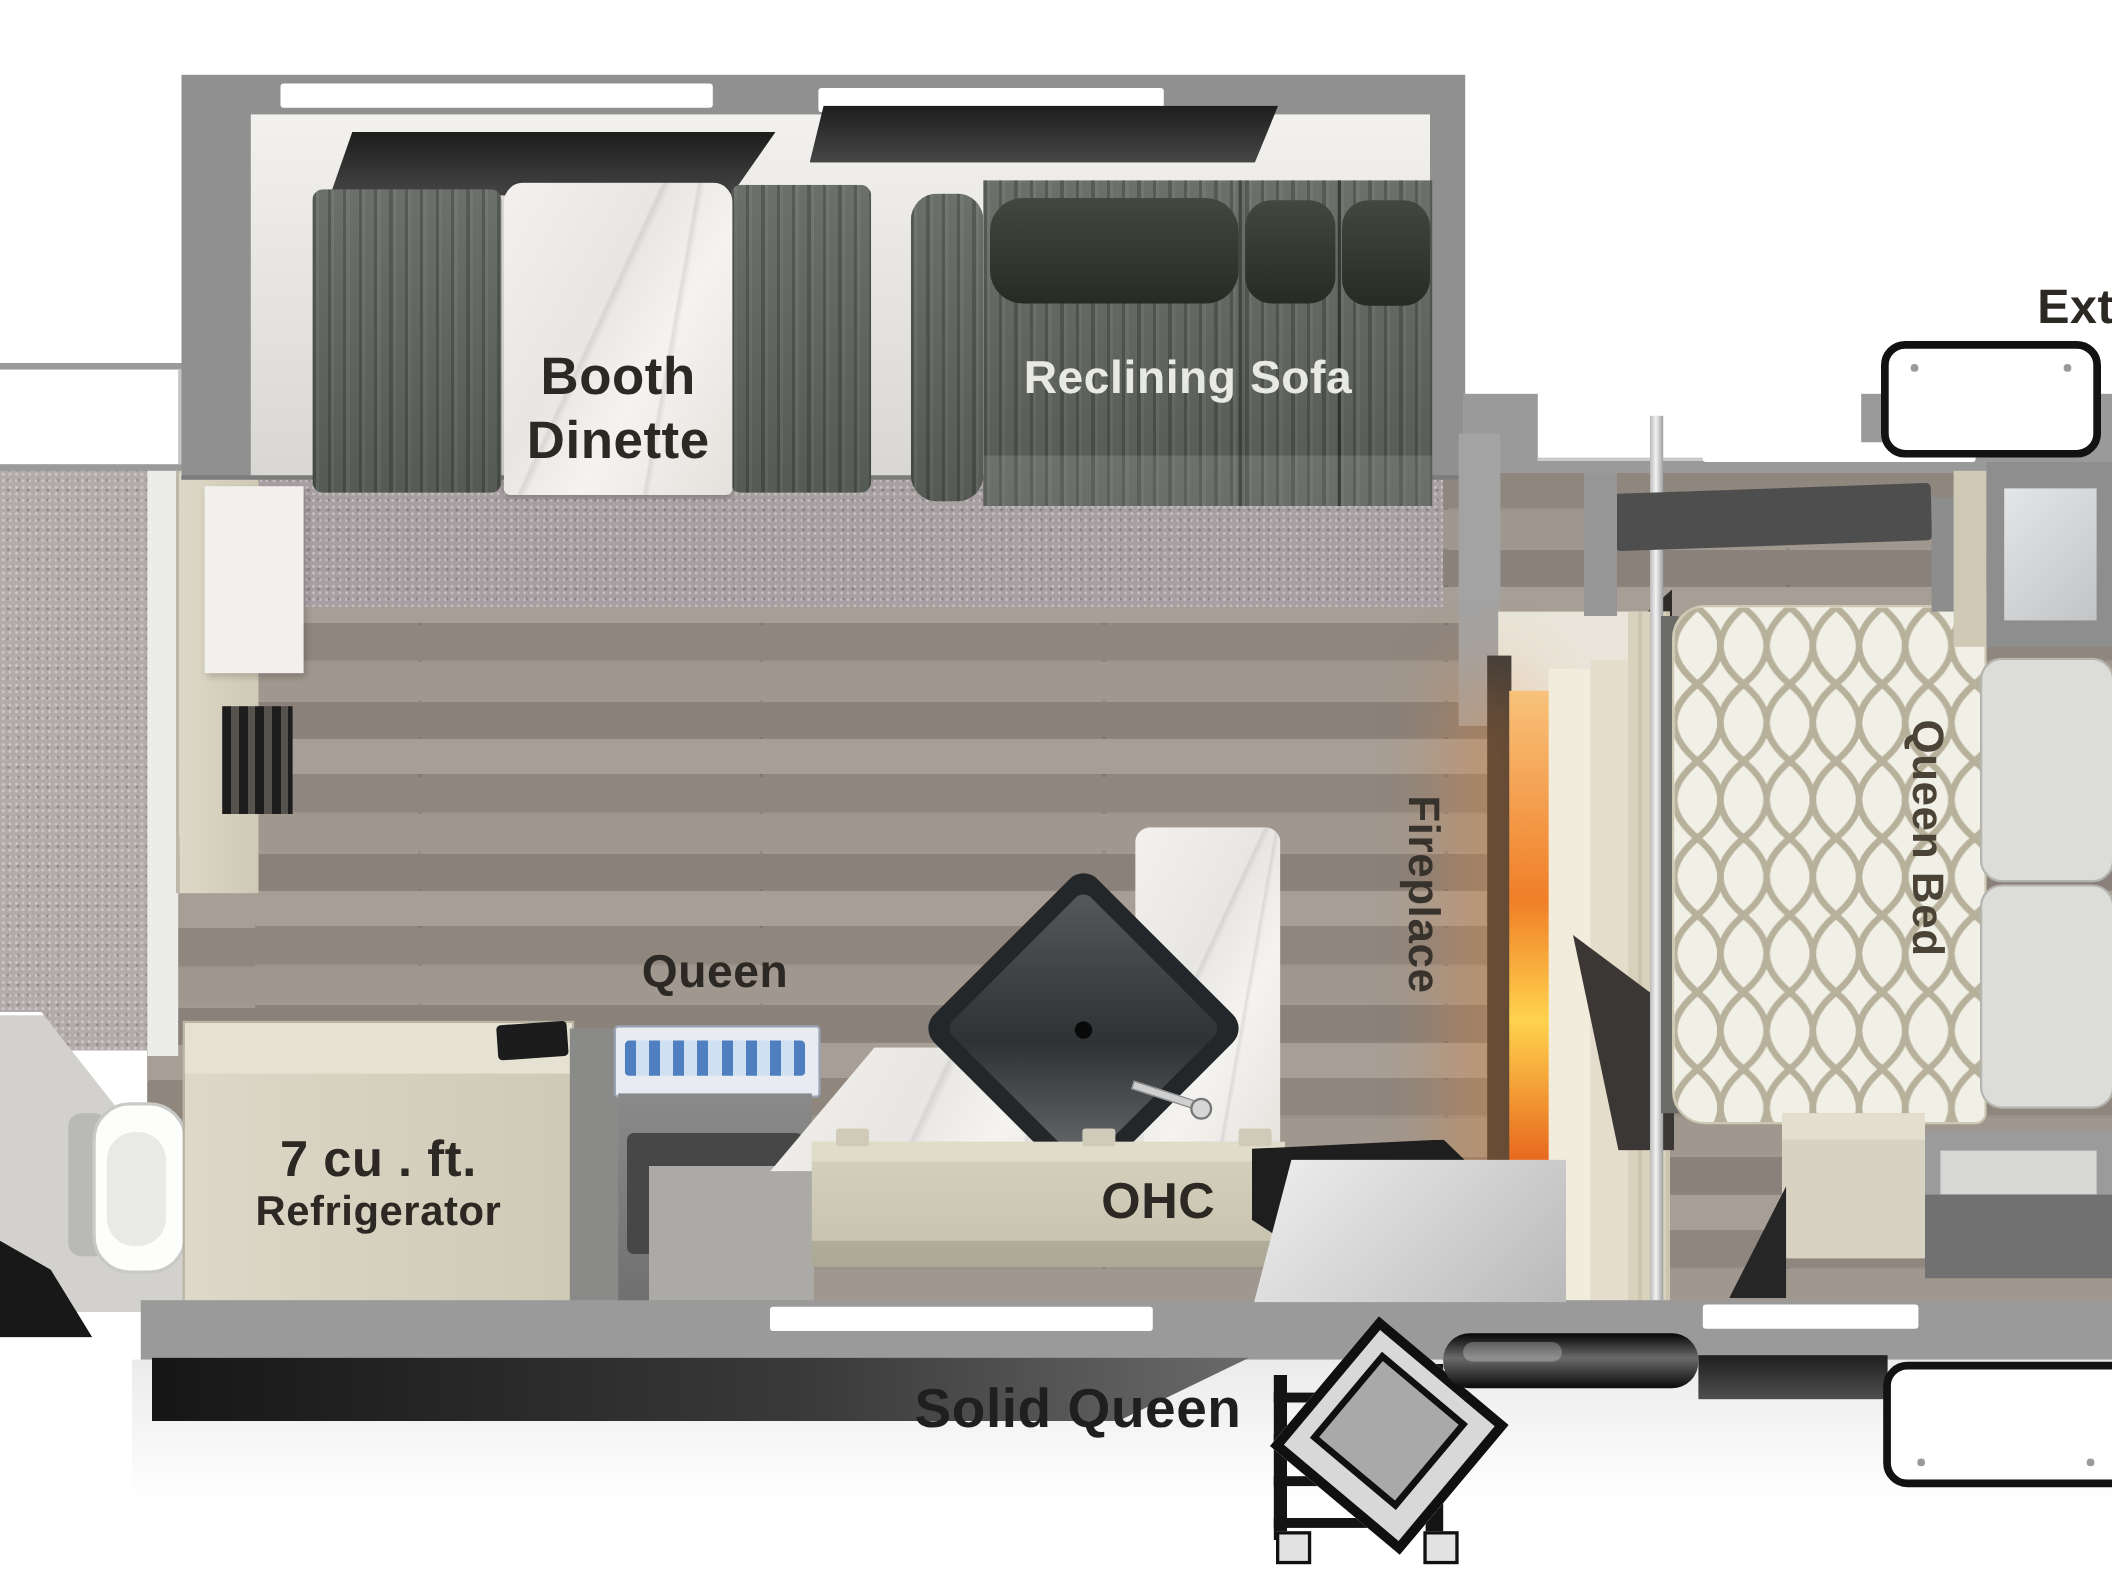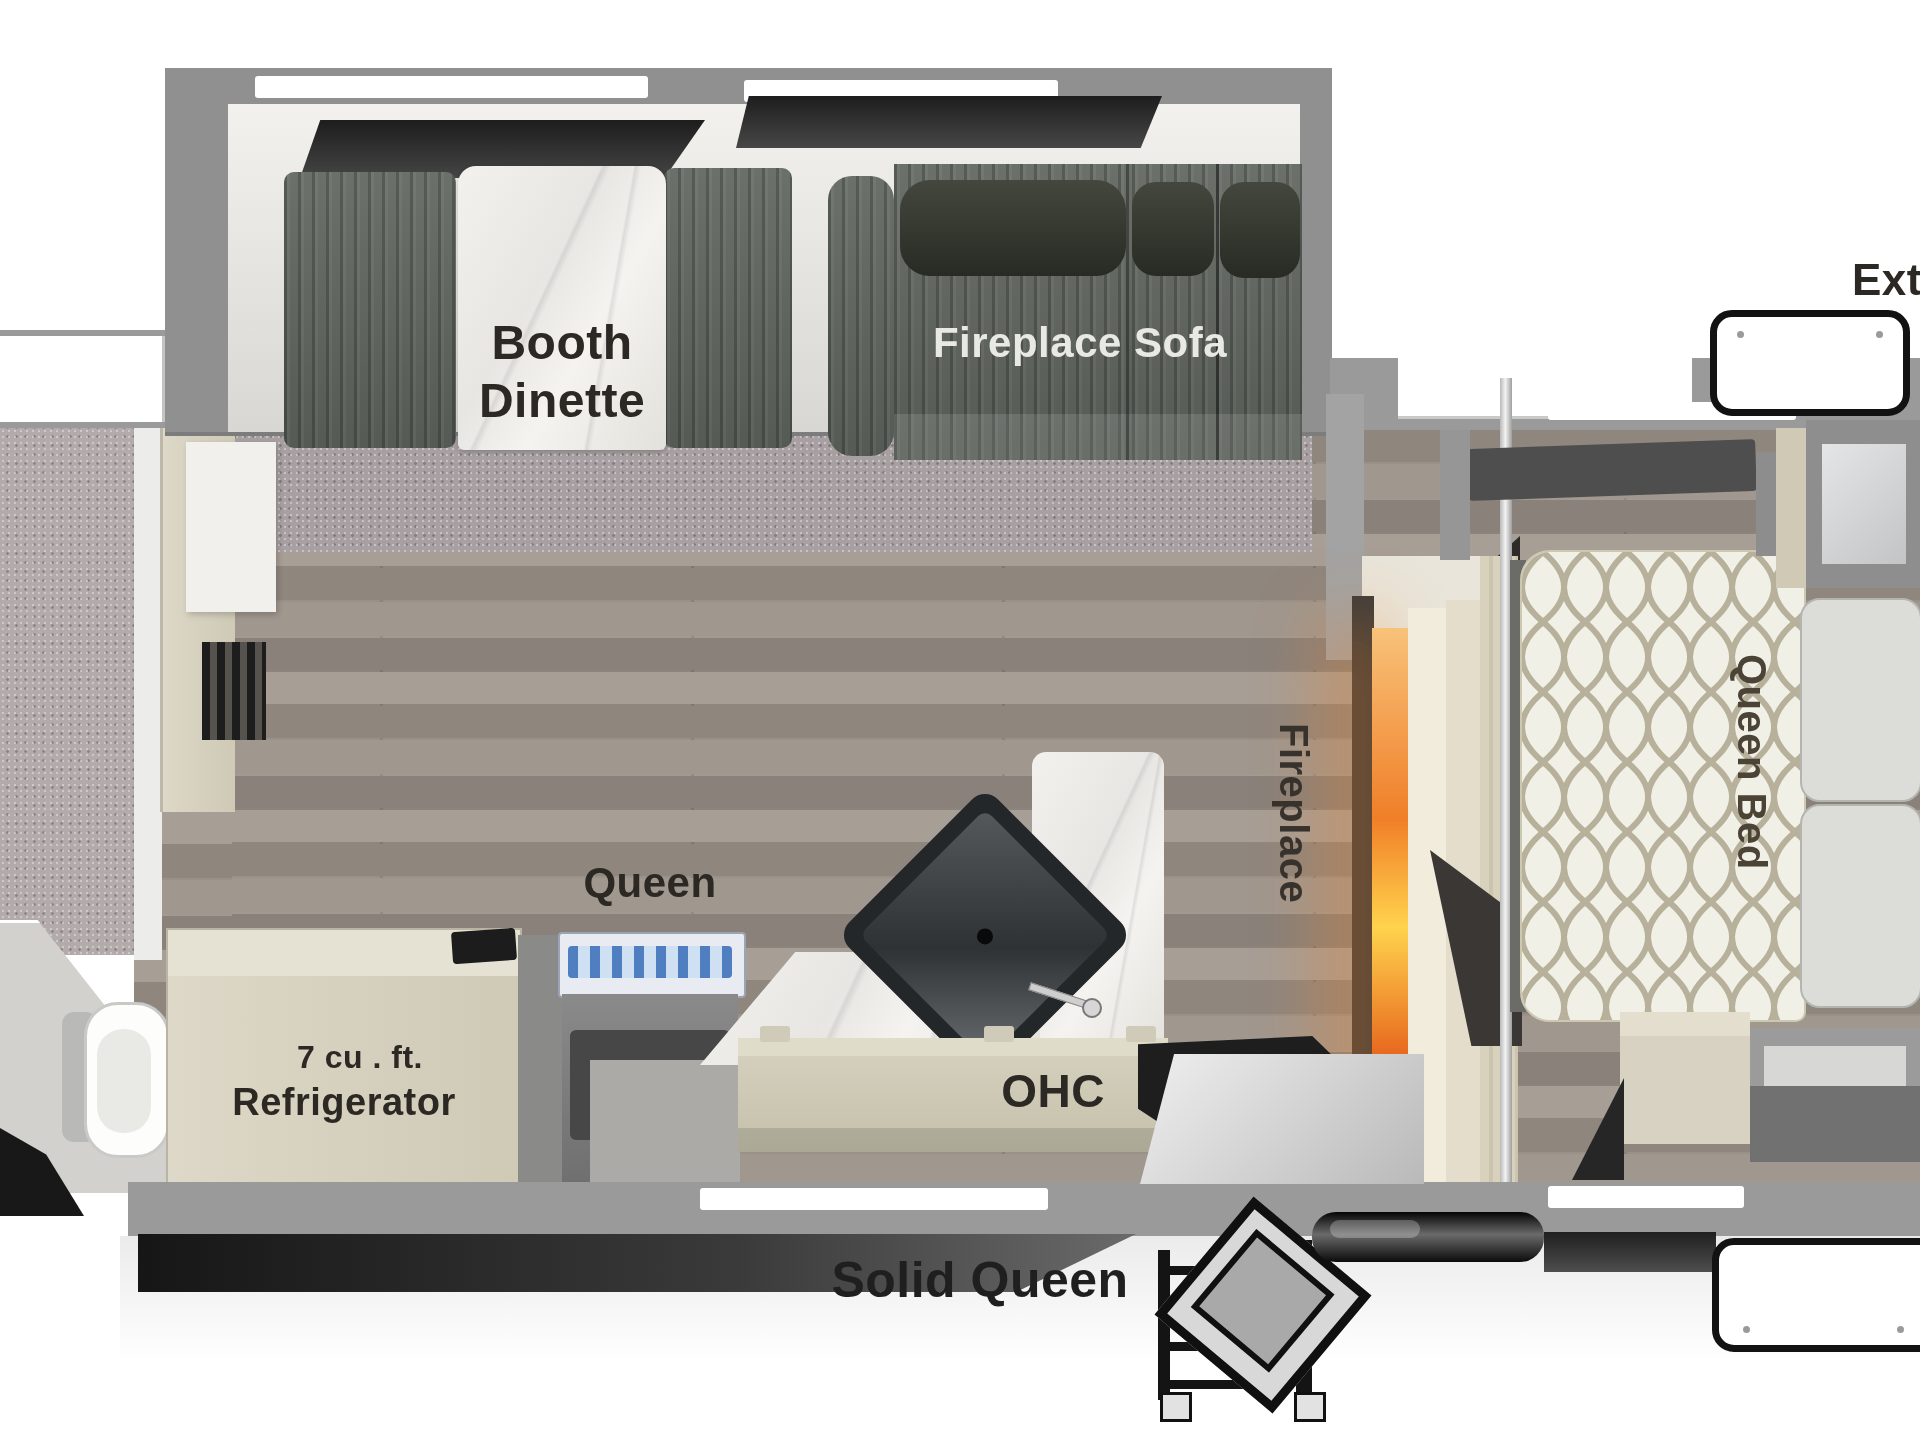--- a/index.html
+++ b/index.html
@@ -77,25 +77,25 @@
 
   <div class="abs fabric" style="left:894px;top:164px;width:408px;height:296px;">
     <div class="abs" style="left:0;top:250px;width:408px;height:46px;background:rgba(255,255,255,.12);"></div>
     <div class="abs" style="left:232px;top:0;width:3px;height:296px;background:rgba(0,0,0,.35);"></div>
     <div class="abs" style="left:322px;top:0;width:3px;height:296px;background:rgba(0,0,0,.35);"></div>
   </div>
   <div class="abs fabric" style="left:828px;top:176px;width:66px;height:280px;border-radius:24px;"></div>
   <div class="abs cushion" style="left:900px;top:180px;width:226px;height:96px;border-radius:30px;"></div>
   <div class="abs cushion" style="left:1132px;top:182px;width:82px;height:94px;border-radius:24px;"></div>
   <div class="abs cushion" style="left:1220px;top:182px;width:80px;height:96px;border-radius:24px;"></div>
-  <div class="lbl lbl-light" style="left:900px;top:318px;width:360px;font-size:42px;">Fireplace Sofa</div>
+  <div class="lbl lbl-light" style="left:900px;top:318px;width:360px;font-size:42px;">Reclining Sofa</div>
 
   <div class="abs tan" style="left:166px;top:928px;width:352px;height:260px;border:2px solid #b9b4a3;">
     <div class="abs" style="left:0;top:0;width:100%;height:46px;background:#e6e2d3;"></div>
-    <div class="lbl" style="left:16px;top:96px;width:100%;font-size:32px;margin-top:12px;">7 cu . ft.</div>
+    <div class="lbl" style="left:0;top:96px;width:100%;font-size:46px;">7 cu . ft.</div>
     <div class="lbl" style="left:0;top:150px;width:100%;font-size:38px;">Refrigerator</div>
   </div>
   <div class="abs" style="left:452px;top:930px;width:64px;height:32px;background:#1c1c1c;border-radius:4px;transform:rotate(-4deg);"></div>
   <div class="abs" style="left:518px;top:935px;width:44px;height:253px;background:#8a8a88;"></div>
   <div class="abs" style="left:558px;top:932px;width:184px;height:62px;background:#e8ecf2;border:2px solid #9aa4b4;border-radius:4px;">
     <div class="abs" style="left:8px;top:12px;width:164px;height:32px;border-radius:4px;
                 background:repeating-linear-gradient(90deg,#4f7fc0 0 10px,#cfe0f2 10px 22px);"></div>
   </div>
   <div class="abs" style="left:562px;top:994px;width:176px;height:194px;background:linear-gradient(180deg,#8a8a8a,#6f6f6f);">
     <div class="abs" style="left:8px;top:36px;width:160px;height:110px;background:#474747;border-radius:6px;"></div>

